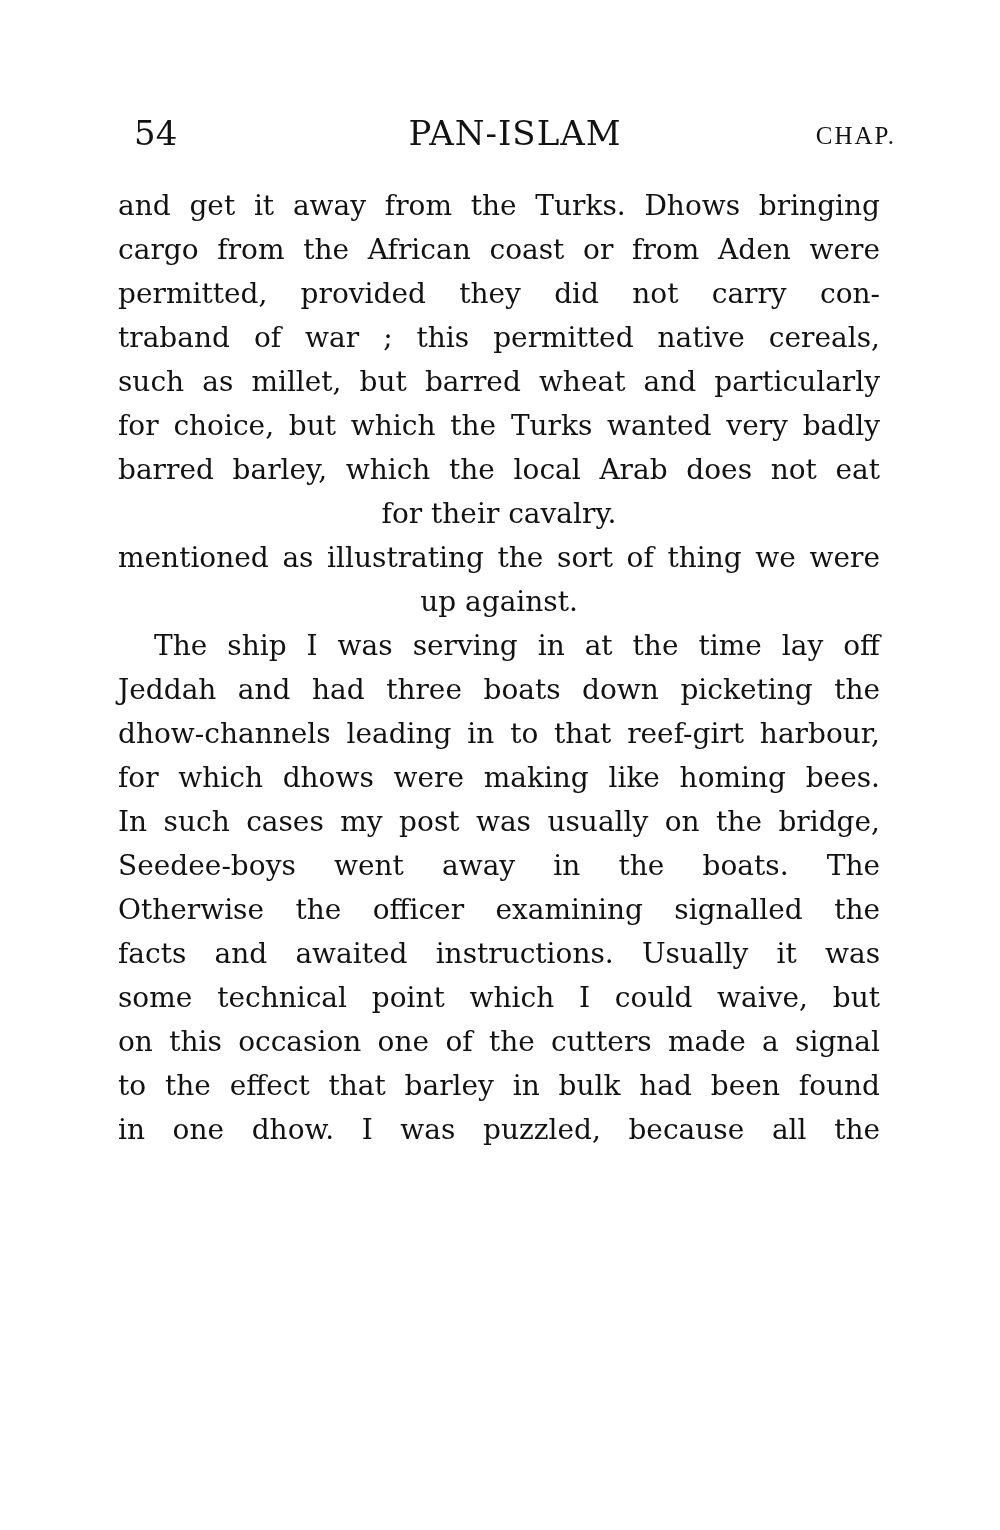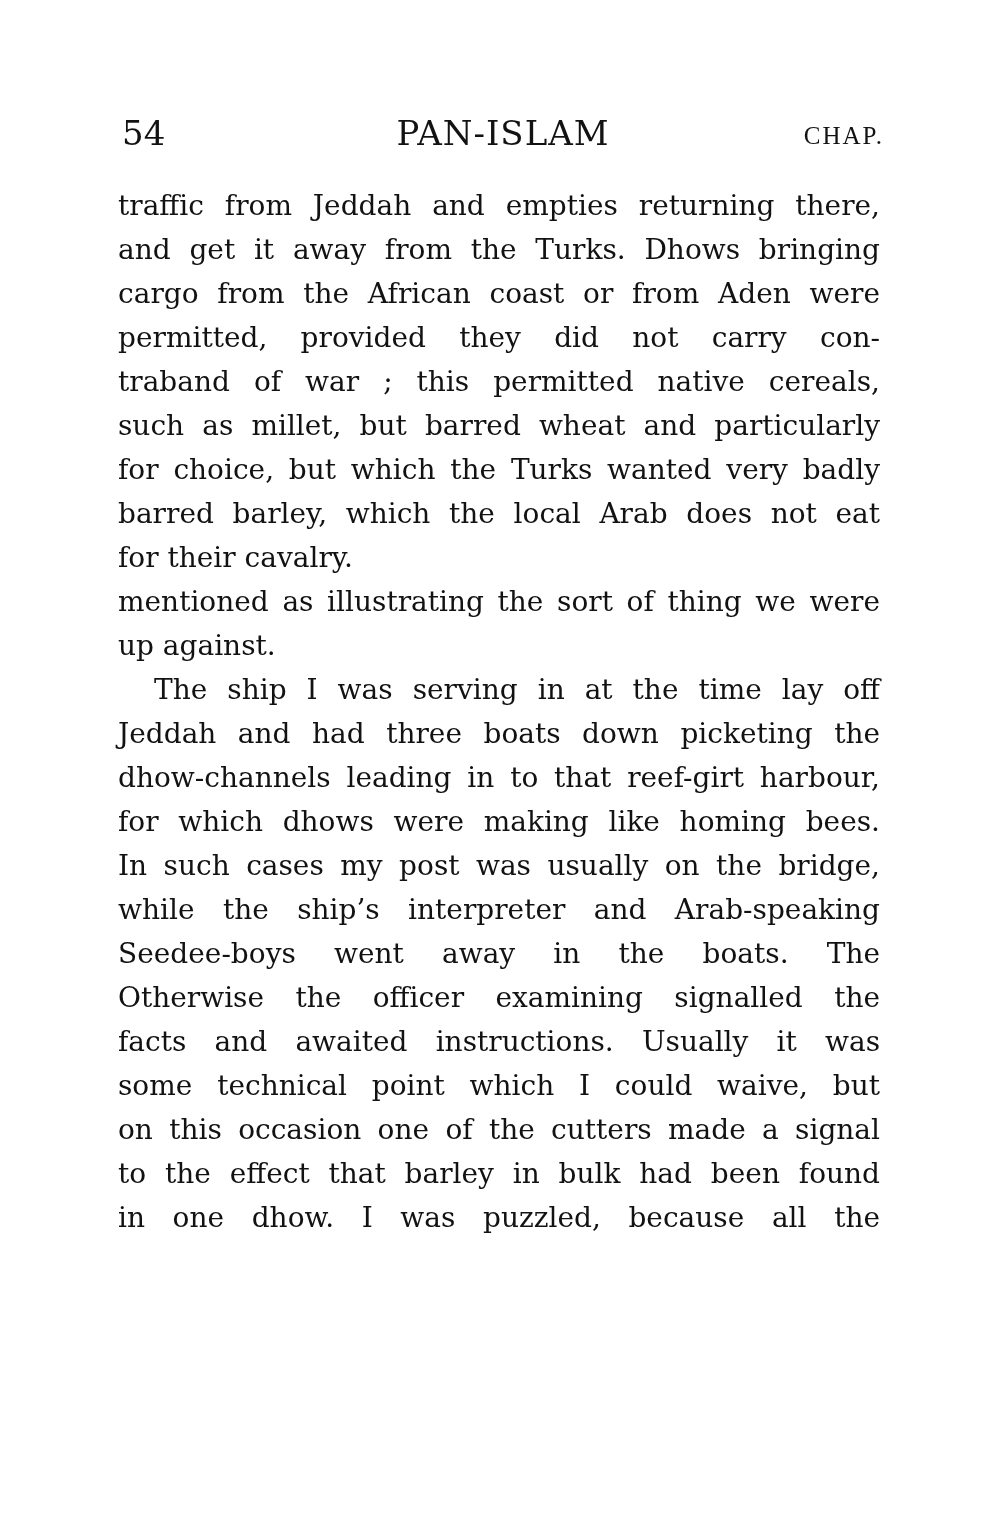--- a/index.html
+++ b/index.html
@@ -18,21 +18,21 @@
   .page {
     position: absolute;
     left: 118px;
     top: 0;
     width: 762px;
     height: 1530px;
   }
   .running-head {
     position: absolute;
     top: 104px;
-    left: 4px;
+    left: 16px;
     width: 100%;
     height: 46px;
   }
   .pagenum {
     position: absolute;
     left: 0;
     bottom: 0;
     font-size: 34px;
     line-height: 1;
   }
@@ -62,21 +62,21 @@
     width: 100%;
   }
   .para {
     margin: 0;
     padding: 0;
   }
   .line {
     font-size: 28px;
     line-height: 44px;
     height: 44px;
-    text-align: left;
+    text-align: center;
     white-space: normal;
   }
   .line.just {
     text-align: justify;
     text-align-last: justify;
     text-justify: inter-word;
   }
   .line.indent {
     padding-left: 36px;
   }
@@ -85,41 +85,39 @@
 <body>
 
 <div class="page">
   <header class="running-head">
     <span class="pagenum">54</span>
     <span class="title">PAN-ISLAM</span>
     <span class="chap">CHAP.</span>
   </header>
   <main class="body-text" id="body-text">
       <div class="para">
-        <div class="line just">traffic from Jeddah and empties returning there,</div>
         <div class="line just">and get it away from the Turks.  Dhows bringing</div>
         <div class="line just">cargo from the African coast or from Aden were</div>
         <div class="line just">permitted, provided they did not carry con-</div>
         <div class="line just">traband of war ;  this permitted native cereals,</div>
         <div class="line just">such as millet, but barred wheat and particularly</div>
         <div class="line just">for choice, but which the Turks wanted very badly</div>
         <div class="line just">barred barley, which the local Arab does not eat</div>
         <div class="line">for their cavalry.</div>
       </div>
       <div class="para">
         <div class="line just">mentioned as illustrating the sort of thing we were</div>
         <div class="line">up against.</div>
       </div>
       <div class="para">
         <div class="line just indent">The ship I was serving in at the time lay off</div>
         <div class="line just">Jeddah and had three boats down picketing the</div>
         <div class="line just">dhow-channels leading in to that reef-girt harbour,</div>
         <div class="line just">for which dhows were making like homing bees.</div>
         <div class="line just">In such cases my post was usually on the bridge,</div>
-        <div class="line just">while the ship’s interpreter and Arab-speaking</div>
         <div class="line just">Seedee-boys went away in the boats.  The</div>
         <div class="line just">Otherwise the officer examining signalled the</div>
         <div class="line just">facts and awaited instructions.  Usually it was</div>
         <div class="line just">some technical point which I could waive, but</div>
         <div class="line just">on this occasion one of the cutters made a signal</div>
         <div class="line just">to the effect that barley in bulk had been found</div>
         <div class="line just">in one dhow.  I was puzzled, because all the</div>
       </div>
     </main>
 </div>

